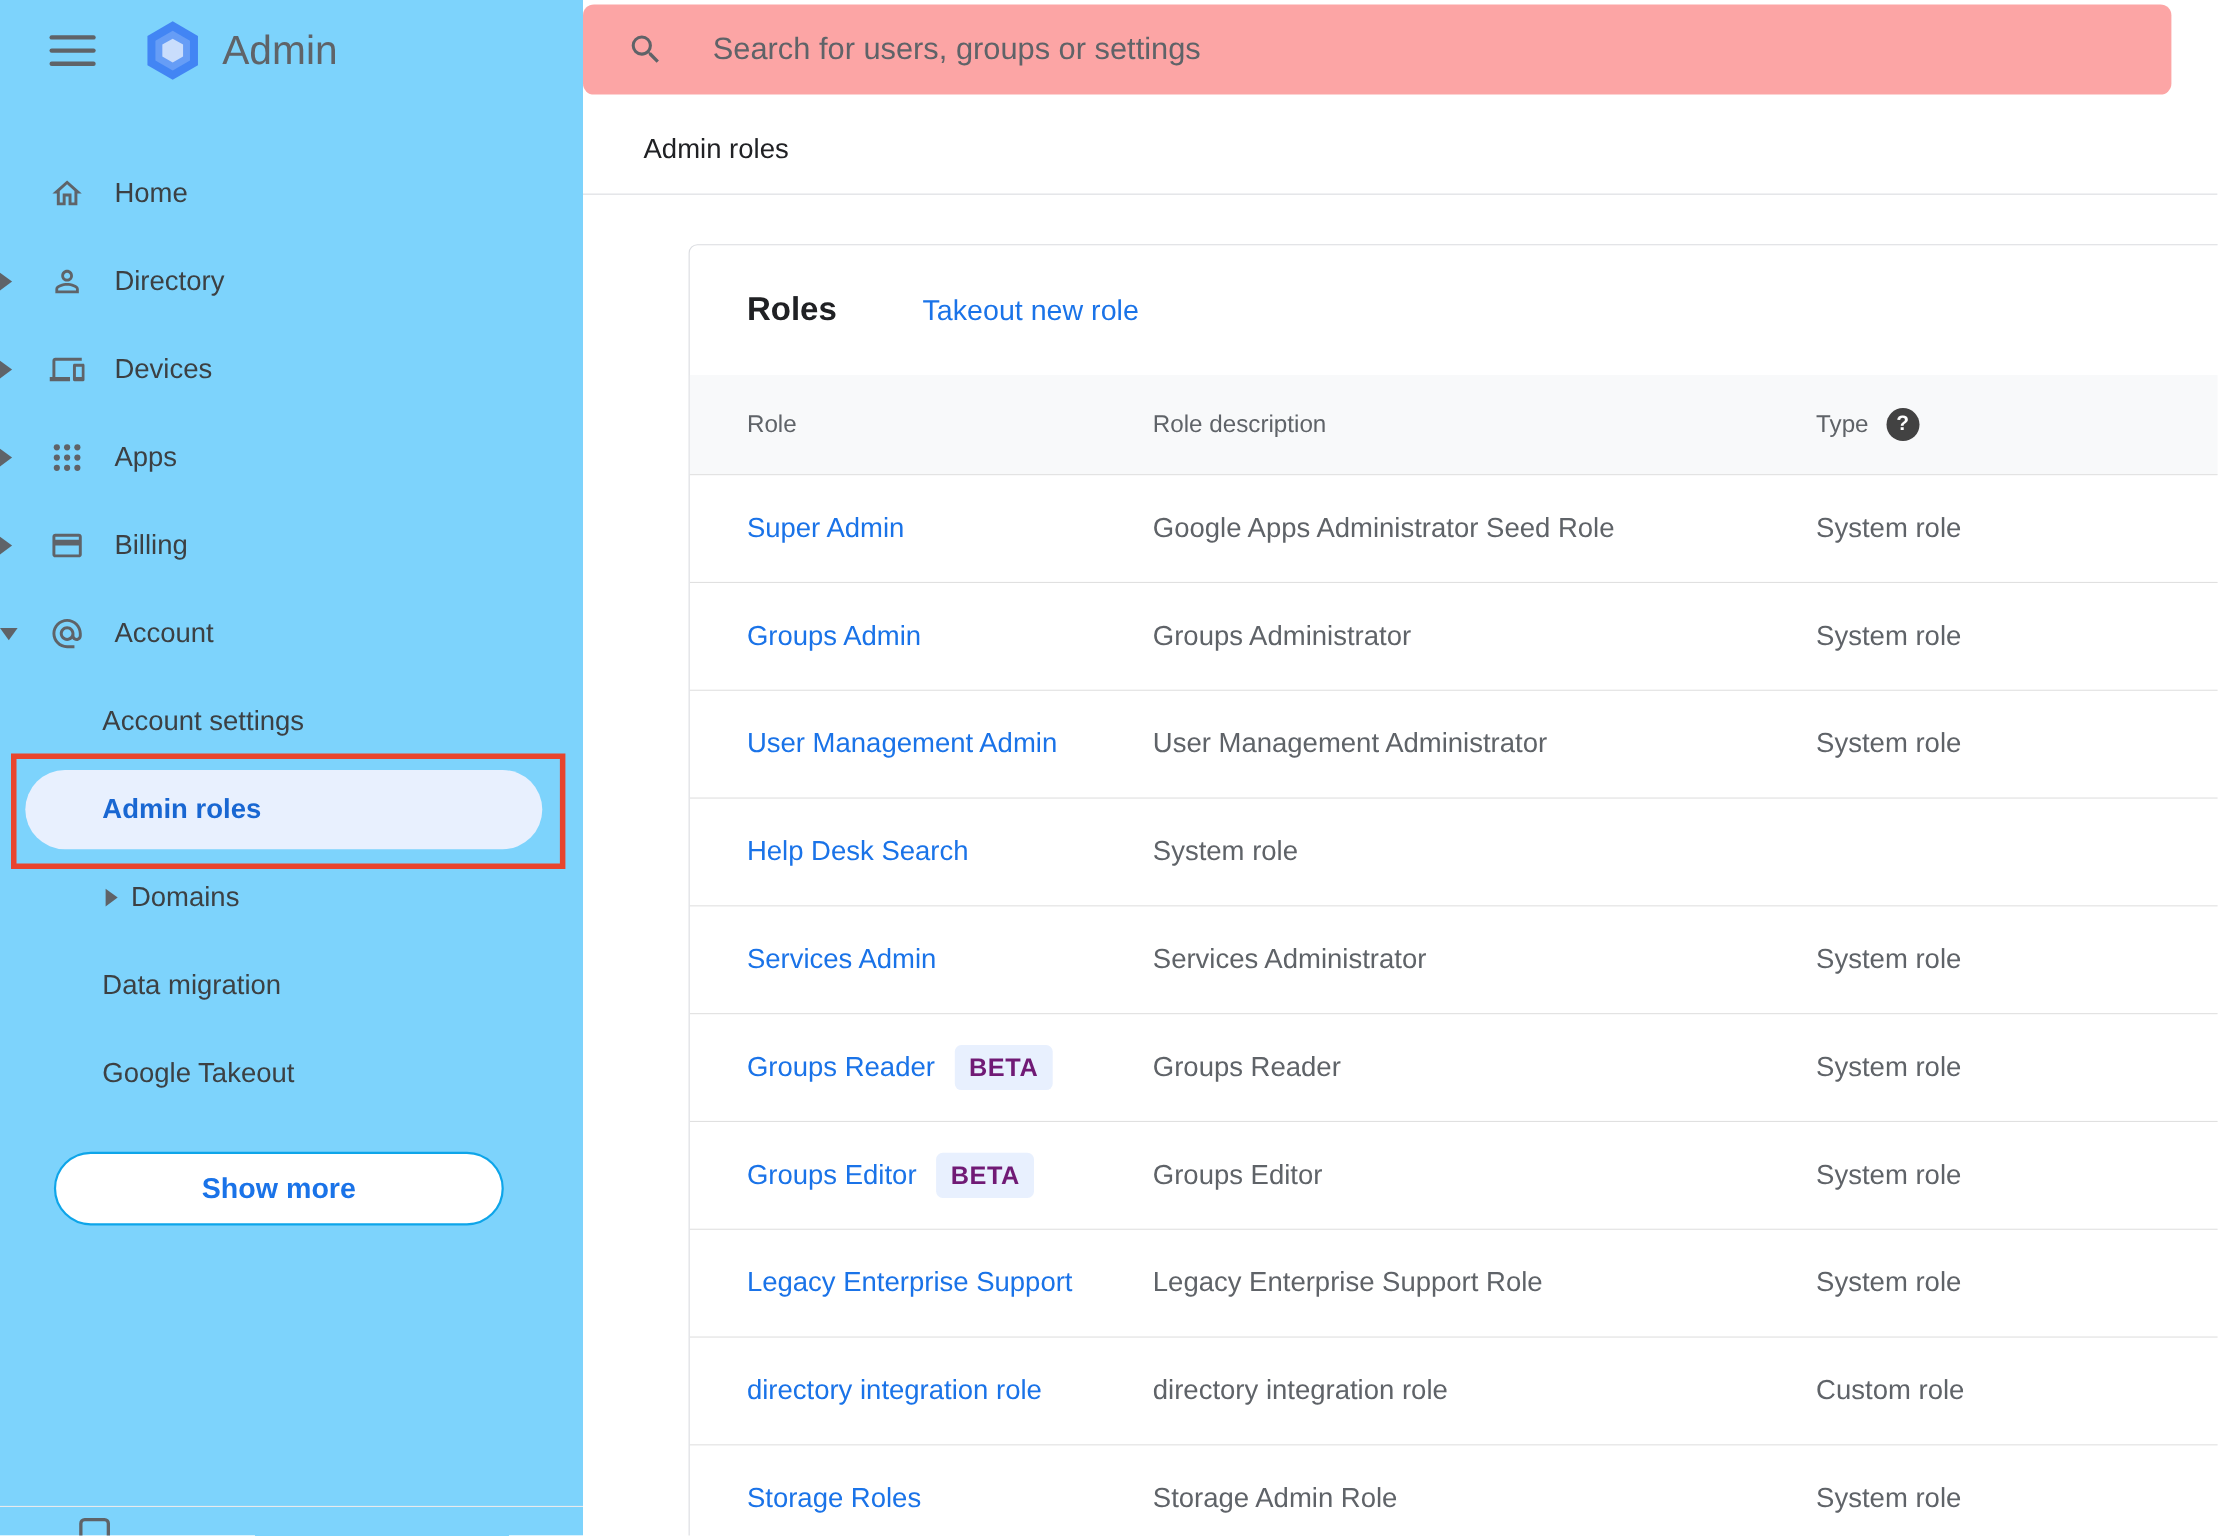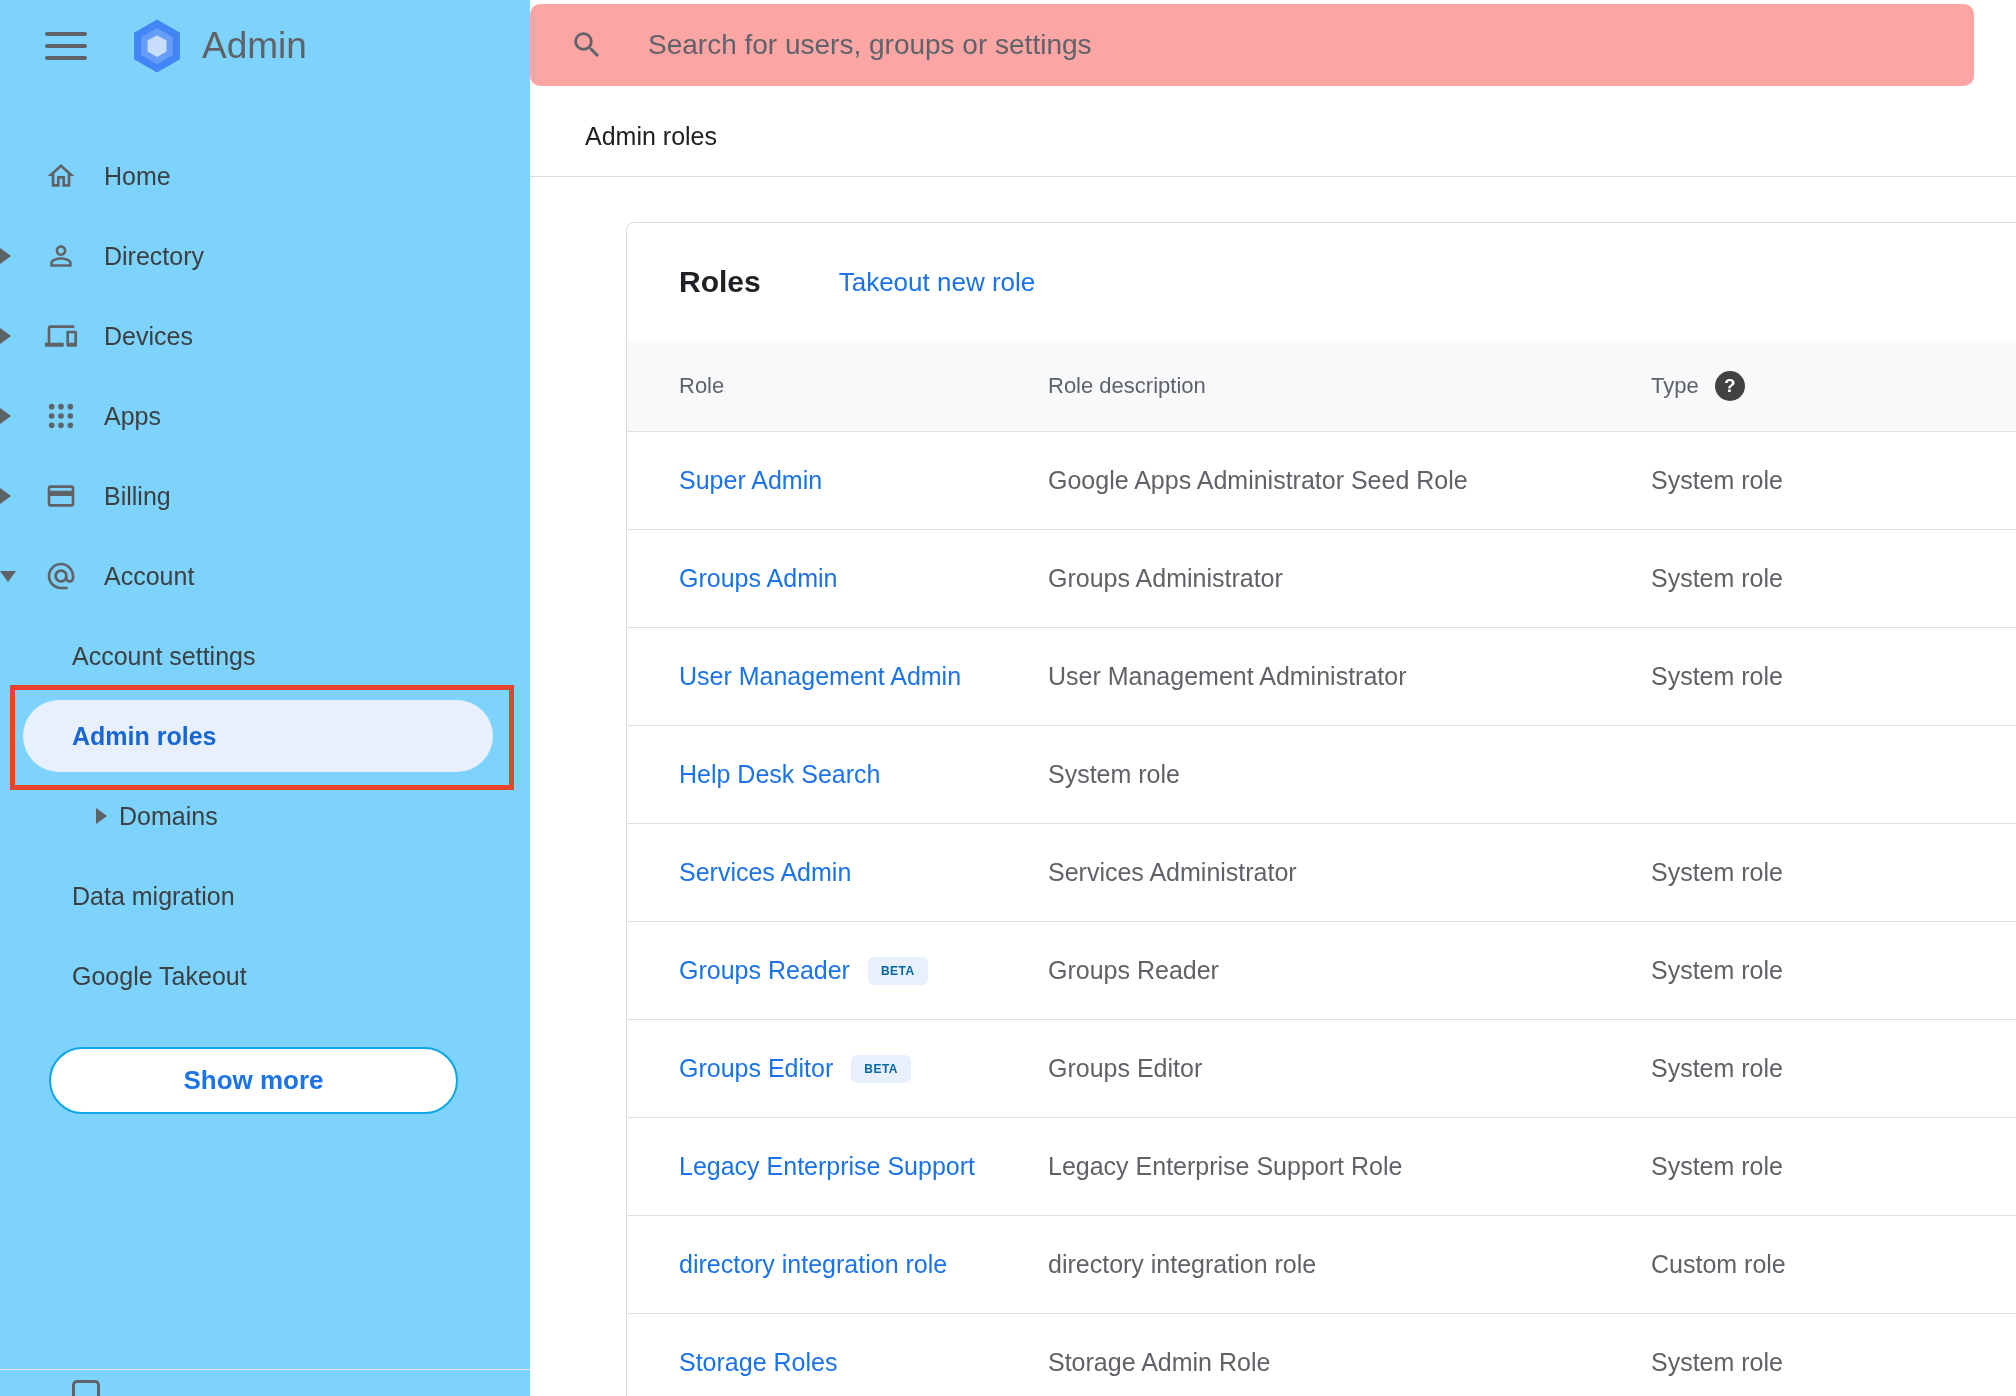--- a/index.html
+++ b/index.html
@@ -20,21 +20,21 @@
 
   .nav { position:absolute; top:136px; left:0; width:100%; }
   .nav-row { height:80px; display:flex; align-items:center; cursor:pointer; }
   .arrow-slot { width:34px; display:flex; align-items:center; }
   .tri-right { width:0; height:0; border-top:8px solid transparent; border-bottom:8px solid transparent; border-left:11px solid #5f6368; }
   .tri-down  { width:0; height:0; border-left:8px solid transparent; border-right:8px solid transparent; border-top:11px solid #5f6368; }
   .nav-icon { width:34px; height:34px; margin-left:10px; margin-right:26px; display:flex; align-items:center; justify-content:center; }
   .nav-icon svg { width:32px; height:32px; fill:#5f6368; }
   .nav-label { font-size:25px; color:#3c4043; white-space:nowrap; }
 
-  .nav-sub { height:80px; display:flex; align-items:center; padding-left:72px; position:relative; cursor:pointer; }
+  .nav-sub { height:80px; display:flex; align-items:center; padding-left:93px; position:relative; cursor:pointer; }
   .nav-sub.domains { padding-left:96px; }
   .nav-sub.domains .tri-right { margin-right:12px; }
   .nav-sub .nav-label { position:relative; z-index:1; }
   .pill { position:absolute; left:23px; top:4px; width:470px; height:72px; border-radius:36px; background:#e8f0fe; z-index:0; }
   .nav-sub.active .nav-label { color:#1967d2; font-weight:600; }
 
   .annotation { position:absolute; left:10px; top:685px; width:504px; height:105px; border:5px solid #e8442d; pointer-events:none; z-index:5; }
 
   .show-more { position:absolute; left:49px; top:1047px; width:409px; height:67px; background:#fff;
     border:2px solid #0ea5e9; border-radius:34px; display:flex; align-items:center; justify-content:center;
@@ -65,21 +65,21 @@
   .thead { height:90px; background:#f8f9fa; display:grid; grid-template-columns:369px 603px 1fr;
     align-items:center; padding-left:52px; font-size:22px; color:#5f6368; }
   .type-head { display:flex; align-items:center; gap:16px; }
   .help-icon { width:30px; height:30px; border-radius:50%; background:#424242; color:#fff; font-size:19px; font-weight:700;
     display:flex; align-items:center; justify-content:center; cursor:pointer; }
 
   .trow { height:98px; display:grid; grid-template-columns:369px 603px 1fr; align-items:center;
     padding-left:52px; border-top:1px solid #e0e0e0; font-size:25px; }
   .role-cell { display:flex; align-items:center; gap:18px; }
   .role-link { color:#1a73e8; text-decoration:none; cursor:pointer; white-space:nowrap; }
-  .beta { background:#e8f0fe; color:#0369a1; font-size:12px; font-weight:700; letter-spacing:.5px;
+  .beta { background:#e8f0fe; color:#701a75; font-size:23px; font-weight:700; letter-spacing:.5px;
     padding:7px 13px; border-radius:6px; }
   .desc, .type { color:#5f6368; }
 </style>
 </head>
 <body>
 
 <div class="sidebar">
   <div class="sidebar-header">
     <div class="hamburger">
         <span></span>

